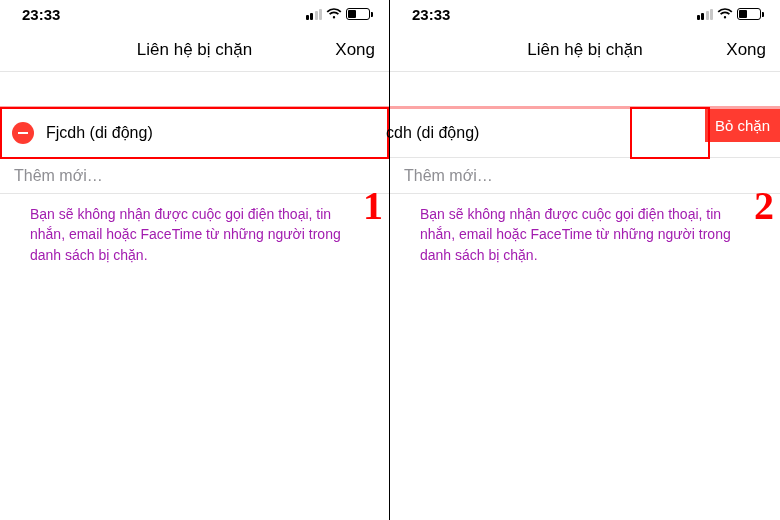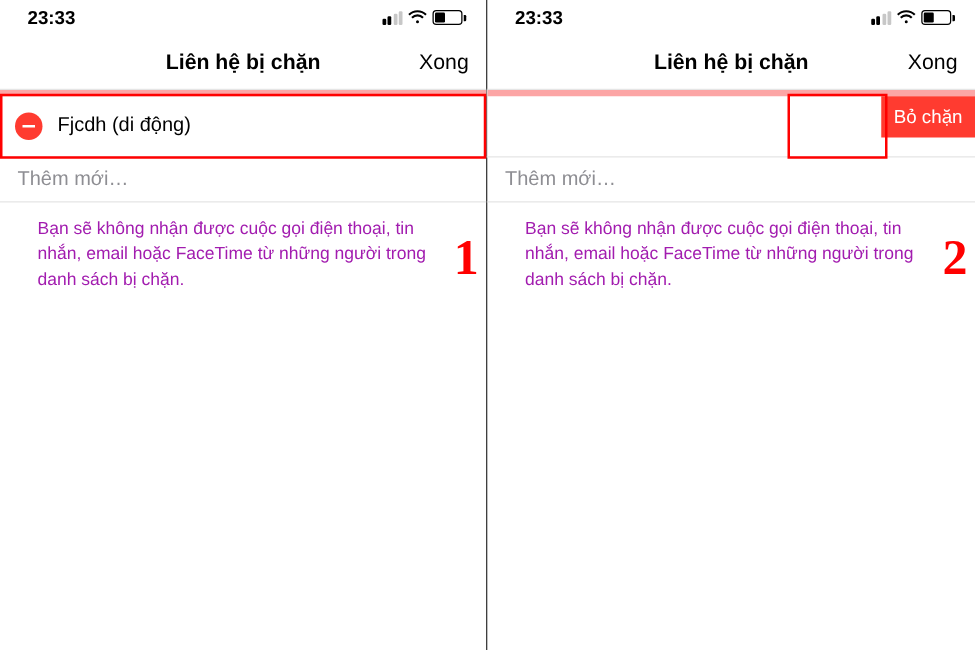--- a/index.html
+++ b/index.html
@@ -87,34 +87,35 @@
   .nav-header {
     height: 44px;
     display: flex;
     align-items: center;
     justify-content: center;
     position: relative;
     border-bottom: 1px solid #e5e5e5;
   }
   .nav-title {
     font-size: 17px;
-    font-weight: 700;
+    font-weight: 400;
   }
   .nav-done {
     position: absolute;
     right: 14px;
     font-size: 17px;
     color: #000000;
     font-weight: 400;
   }
 
   
   .contact-section {
+    margin-top: 34px;
     background: #fff;
-    border-top: 5px solid #fca5a5;
+    border-top: 3px solid #fca5a5;
     border-bottom: 1px solid #e5e5e5;
   }
   .contact-row {
     height: 48px;
     display: flex;
     align-items: center;
     padding: 0 12px 0 12px;
     position: relative;
   }
   .delete-circle {
@@ -275,20 +276,21 @@
       </span>
     </div>
 
     <div class="nav-header">
       <span class="nav-title">Liên hệ bị chặn</span>
       <span class="nav-done">Xong</span>
     </div>
 
     <div class="contact-section">
       <div class="contact-row-shifted">
+        <span class="shifted-text">cdh (di động)</span>
         <span class="unblock-btn">Bỏ chặn</span>
         <span class="red-outline" style="right:70px; width:80px; top:-2px; bottom:-2px;"></span>
       </div>
     </div>
 
     <div class="add-row">
       <span>Thêm mới…</span>
     </div>
 
     <div class="footer-desc">Bạn sẽ không nhận được cuộc gọi điện thoại, tin nhắn, email hoặc FaceTime từ những người trong danh sách bị chặn.</div>

